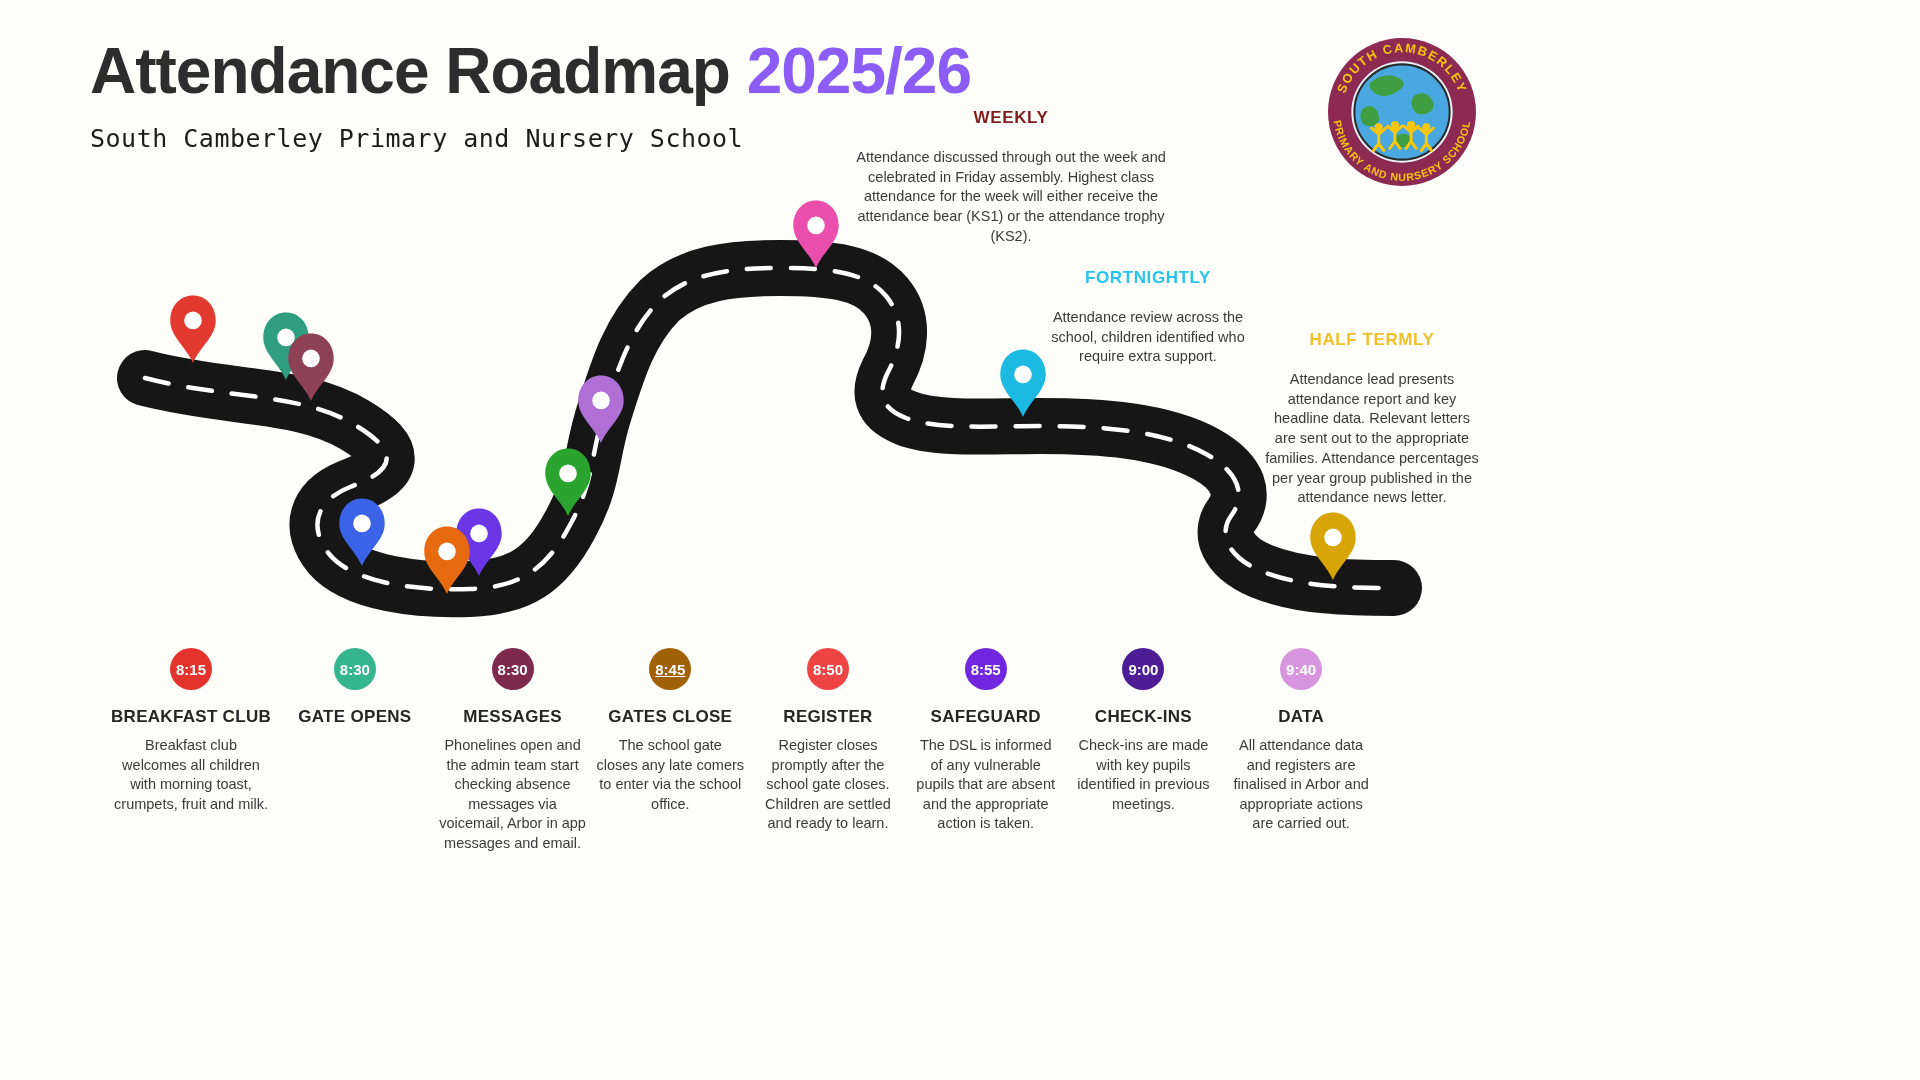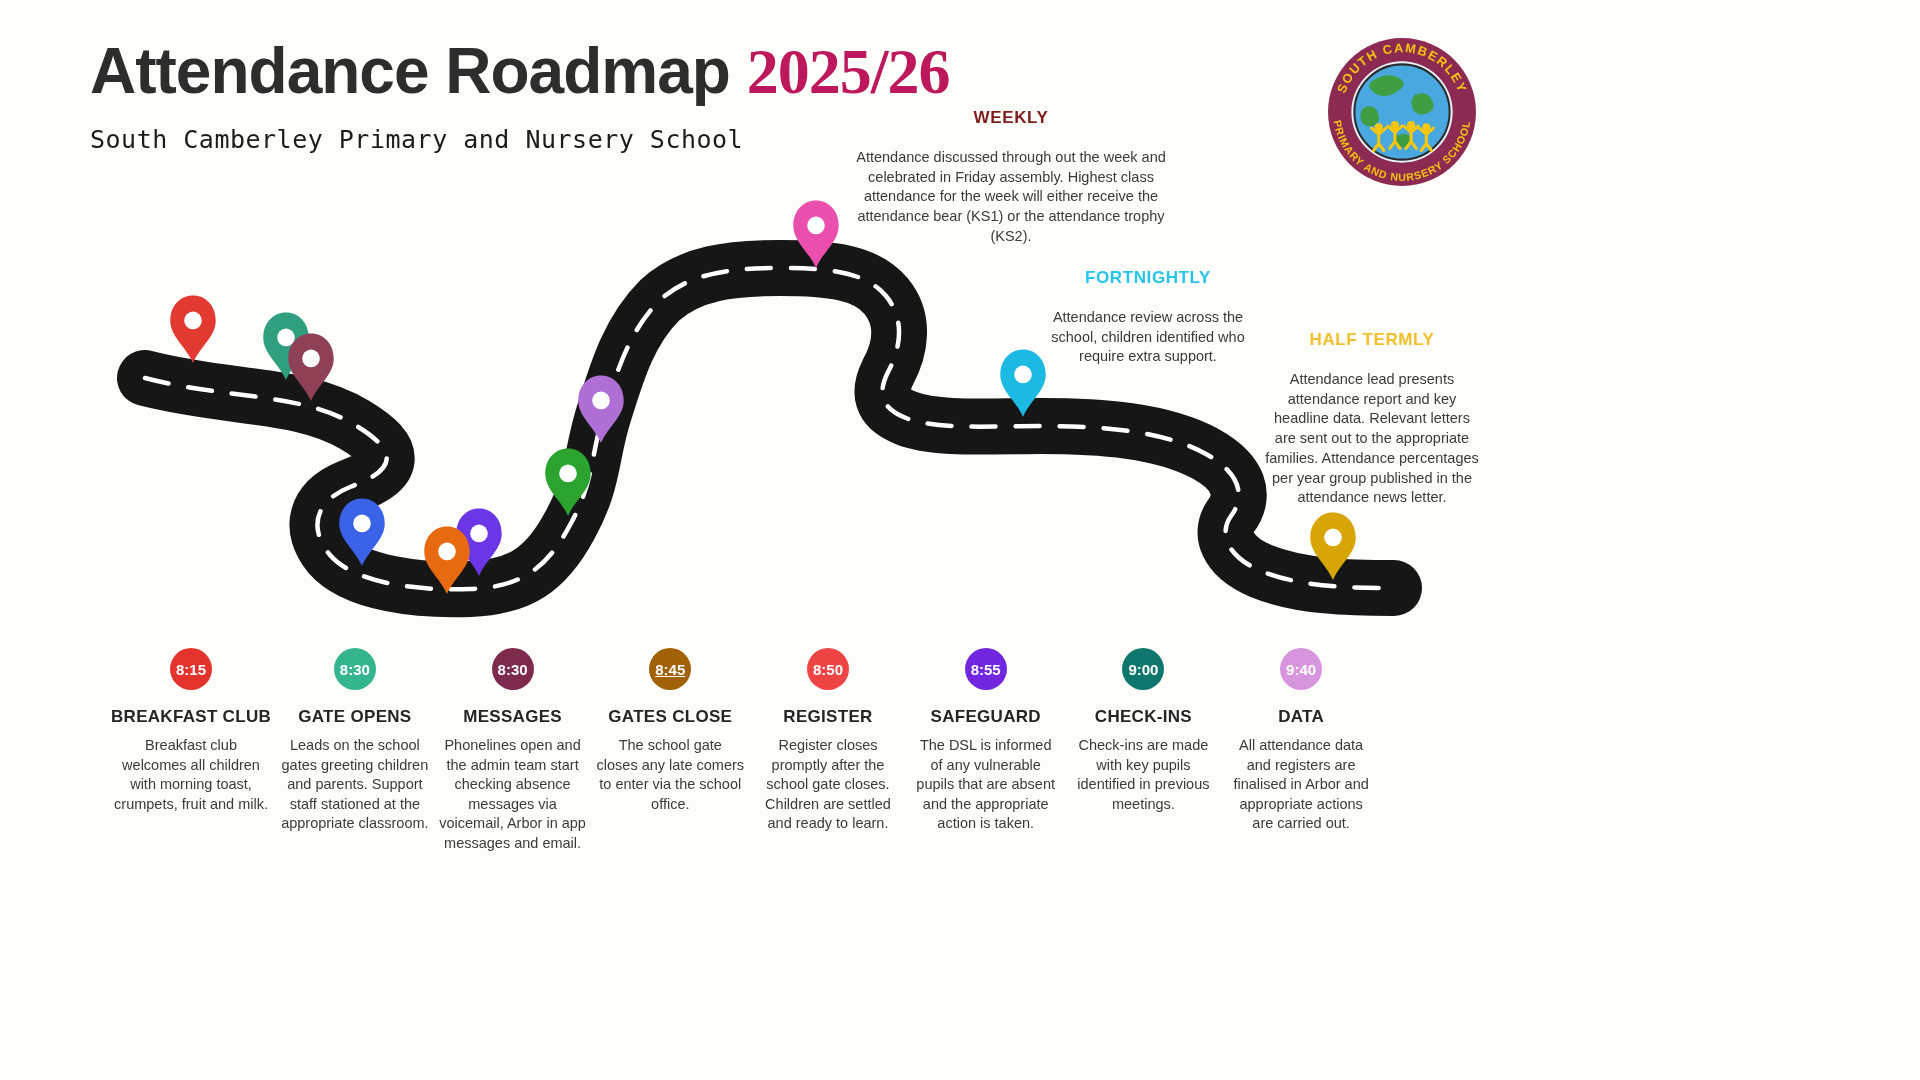--- a/index.html
+++ b/index.html
@@ -127,21 +127,21 @@
         <g transform="translate(1333,580) scale(1.42)">
           <path d="M0 0 C-4.5 -11 -16 -18.5 -16 -30 C-16 -40.2 -8.9 -47.5 0 -47.5 C8.9 -47.5 16 -40.2 16 -30 C16 -18.5 4.5 -11 0 0 Z" fill="#d8a506"></path>
           <circle cx="0" cy="-30" r="6.2" fill="#ffffff"></circle>
         </g>
       </g>
   </svg>
 
   <div class="header">
     <div class="title-line">
       <span>Attendance Roadmap</span>
-      <span class="title-year" style="color: #be185d; font-family: Liberation Serif, serif;">2025/26</span>
+      <span class="title-year" style="color: #8b5cf6;">2025/26</span>
     </div>
     <div class="subtitle">South Camberley Primary and Nursery School</div>
   </div>
 
   <div class="logo">
     <svg viewBox="0 0 150 150" width="152" height="152">
       <circle cx="75" cy="75" r="73" fill="#8c2a52"></circle>
       <circle cx="75" cy="75" r="50" fill="#e7f3fa"></circle>
       <circle cx="75" cy="75" r="47" fill="#49a8e0" stroke="#2b2b2b" stroke-width="2"></circle>
       <g fill="#3f9e42">
@@ -192,21 +192,20 @@
 
     <div class="tcol">
       <div class="badge" style="background-color: rgb(228, 51, 44);">8:15</div>
       <div class="ttitle">BREAKFAST CLUB</div>
       <div class="ttext">Breakfast club welcomes all children with morning toast, crumpets, fruit and milk.</div>
     </div>
 
     <div class="tcol">
       <div class="badge" style="background-color: rgb(53, 181, 141);">8:30</div>
       <div class="ttitle">GATE OPENS</div>
-      <div class="ttext">Leads on the school gates greeting children and parents. Support staff stationed at the appropriate classroom.</div>
     </div>
 
     <div class="tcol">
       <div class="badge" style="background-color: rgb(126, 42, 77);">8:30</div>
       <div class="ttitle">MESSAGES</div>
       <div class="ttext">Phonelines open and the admin team start checking absence messages via voicemail, Arbor in app messages and email.</div>
     </div>
 
     <div class="tcol">
       <div class="badge" style="background-color: #a16207; text-decoration: underline;">8:45</div>
@@ -220,21 +219,21 @@
       <div class="ttext">Register closes promptly after the school gate closes. Children are settled and ready to learn.</div>
     </div>
 
     <div class="tcol">
       <div class="badge" style="background-color: rgb(113, 38, 223);">8:55</div>
       <div class="ttitle">SAFEGUARD</div>
       <div class="ttext">The DSL is informed of any vulnerable pupils that are absent and the appropriate action is taken.</div>
     </div>
 
     <div class="tcol">
-      <div class="badge" style="background-color: #0f766e;">9:00</div>
+      <div class="badge" style="background-color: #4c1d95;">9:00</div>
       <div class="ttitle">CHECK-INS</div>
       <div class="ttext">Check-ins are made with key pupils identified in previous meetings.</div>
     </div>
 
     <div class="tcol">
       <div class="badge" style="background-color: rgb(215, 149, 221);">9:40</div>
       <div class="ttitle">DATA</div>
       <div class="ttext">All attendance data and registers are finalised in Arbor and appropriate actions are carried out.</div>
     </div>
 

